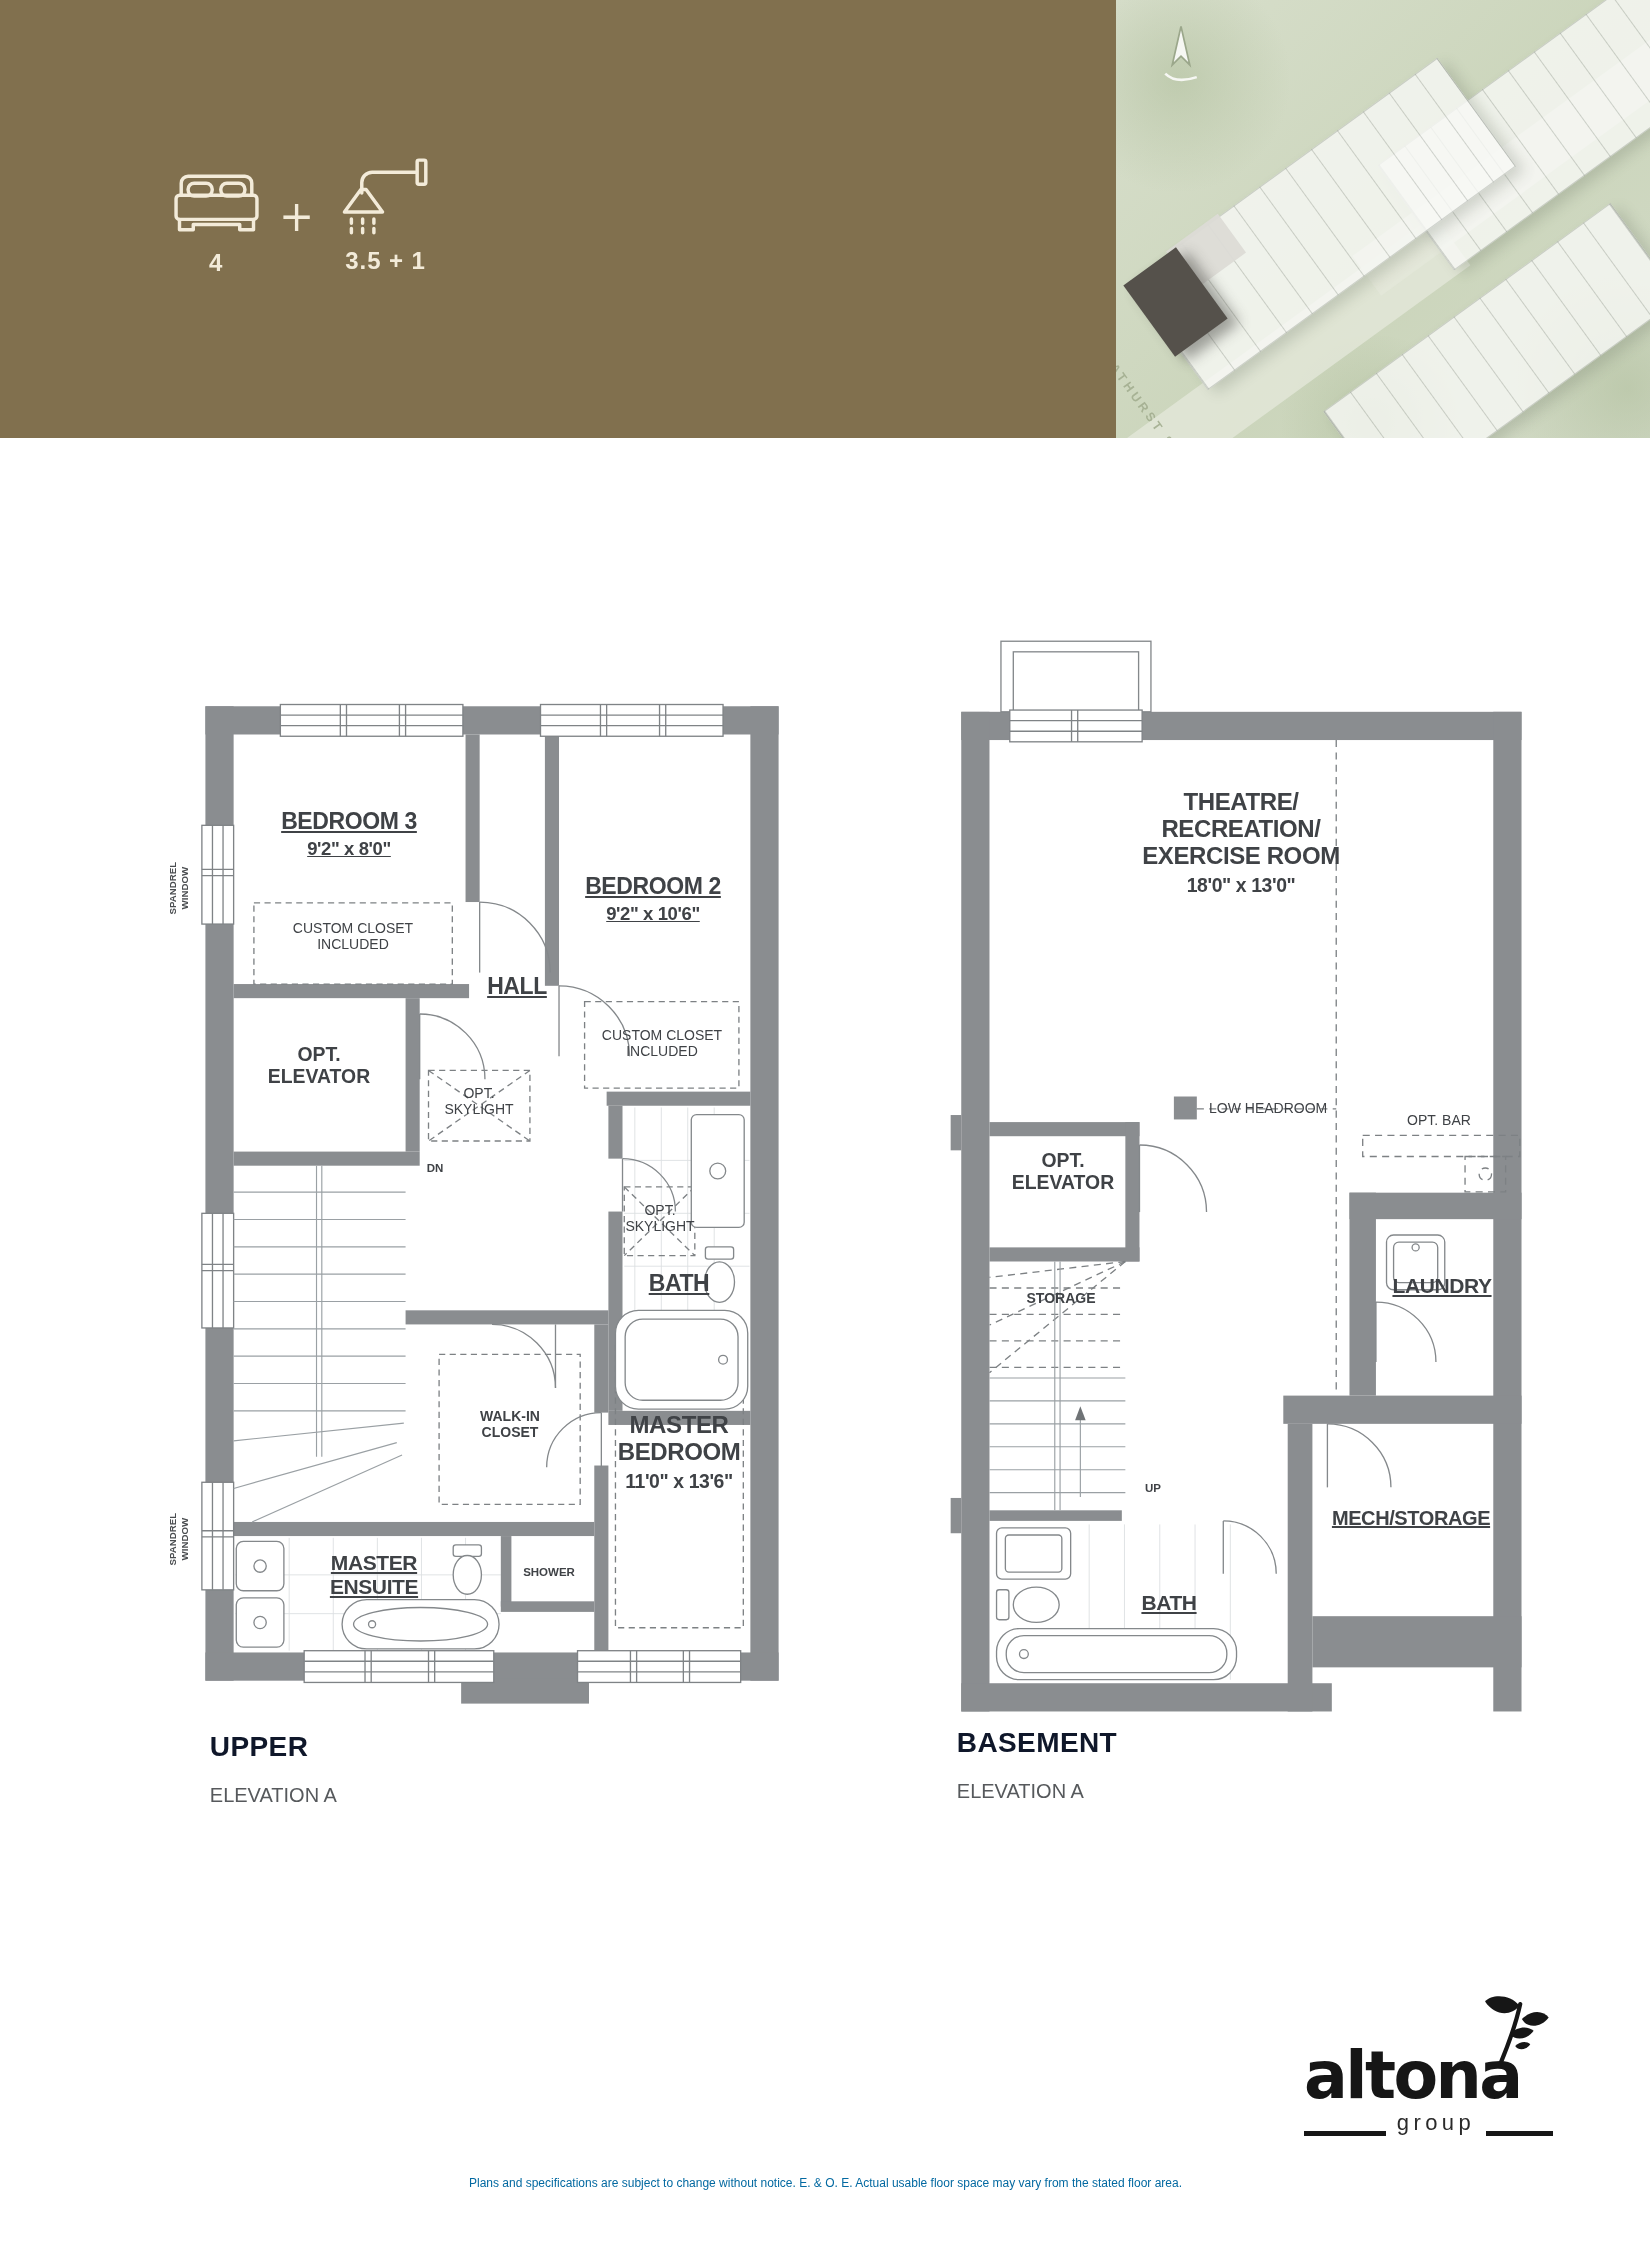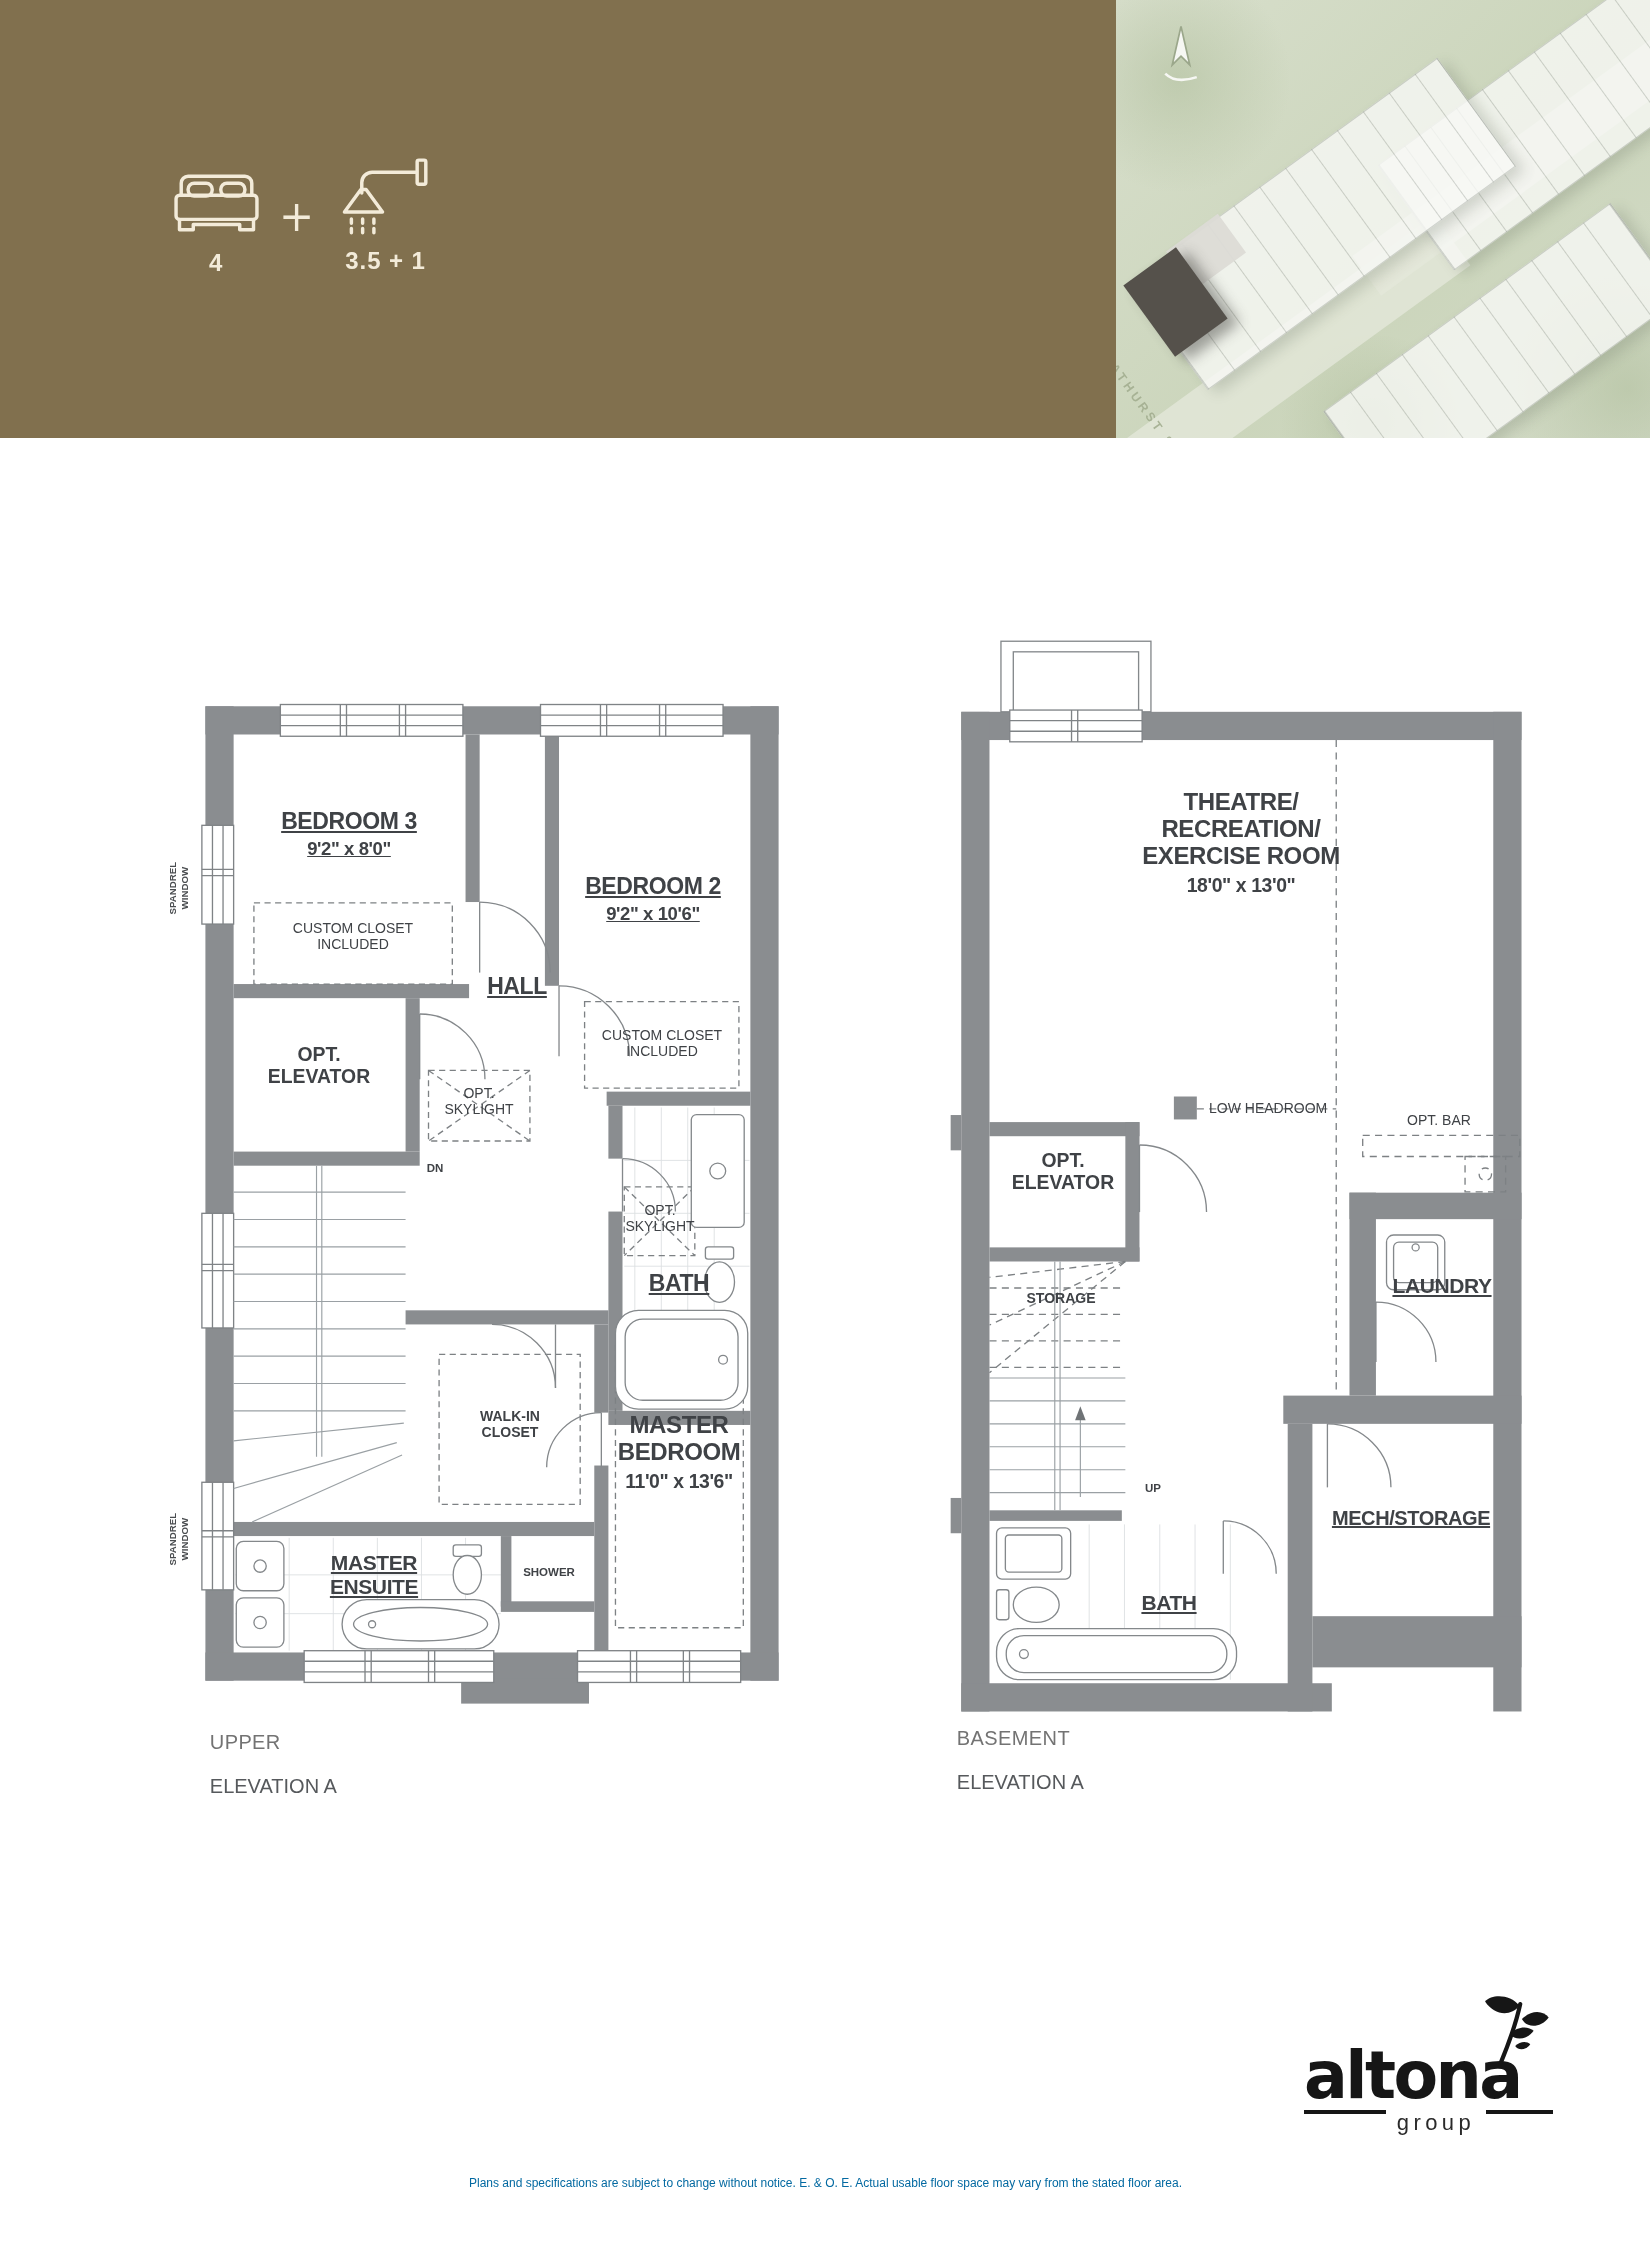--- a/index.html
+++ b/index.html
@@ -47,31 +47,31 @@
   .lbl-room .dims{font-size:18.5px;margin-top:4.4px;}
   .lbl-room-lg{font-size:24px;font-weight:bold;letter-spacing:-0.4px;}
   .lbl-room-lg .dims{font-size:19.4px;margin-top:5.3px;}
   .lbl-mid{font-size:19.4px;font-weight:bold;}
   .lbl-small{font-size:14px;font-weight:normal;letter-spacing:0;}
   .lbl-tiny{font-size:11.5px;font-weight:bold;}
   .lbl-left{transform:none;text-align:left;}
   .vlabel{position:absolute;width:106px;font-size:9.7px;font-weight:bold;color:#4a4d50;
           text-align:center;line-height:1.25;transform:rotate(-90deg);}
   .caption{position:absolute;left:8.8px;}
-  .cap-1{font-size:20px;font-weight:normal;color:#737373;letter-spacing:0.4px;}
+  .cap-1{font-size:28px;font-weight:bold;color:#0f172a;letter-spacing:0.4px;}
   .cap-2{font-size:20px;color:#56595c;margin-top:21px;}
 
   
   .footer{position:absolute;left:0;top:2176px;width:100%;text-align:center;
           font-size:12px;color:#0369a1;}
   .logo{position:absolute;left:1304px;top:2043px;width:249px;color:#161616;}
   .logo-name{position:relative;font-family:"DejaVu Sans",sans-serif;font-weight:bold;
              font-size:65px;letter-spacing:-2.6px;line-height:1;}
   .logo-leaf{position:absolute;right:1.8px;top:-49px;}
-  .logo-sub{display:flex;align-items:flex-start;gap:10.6px;margin-top:1.8px;}
+  .logo-sub{display:flex;align-items:flex-end;gap:10.6px;margin-top:1.8px;}
   .logo-sub .bar{height:4.4px;background:#161616;}
   .bar-l{flex:1.1;}
   .bar-r{flex:0.9;}
   .logo-sub .word{font-size:22px;letter-spacing:4.4px;color:#2a2a2a;}
 </style>
 </head>
 <body>
 
 <div class="page">
 

